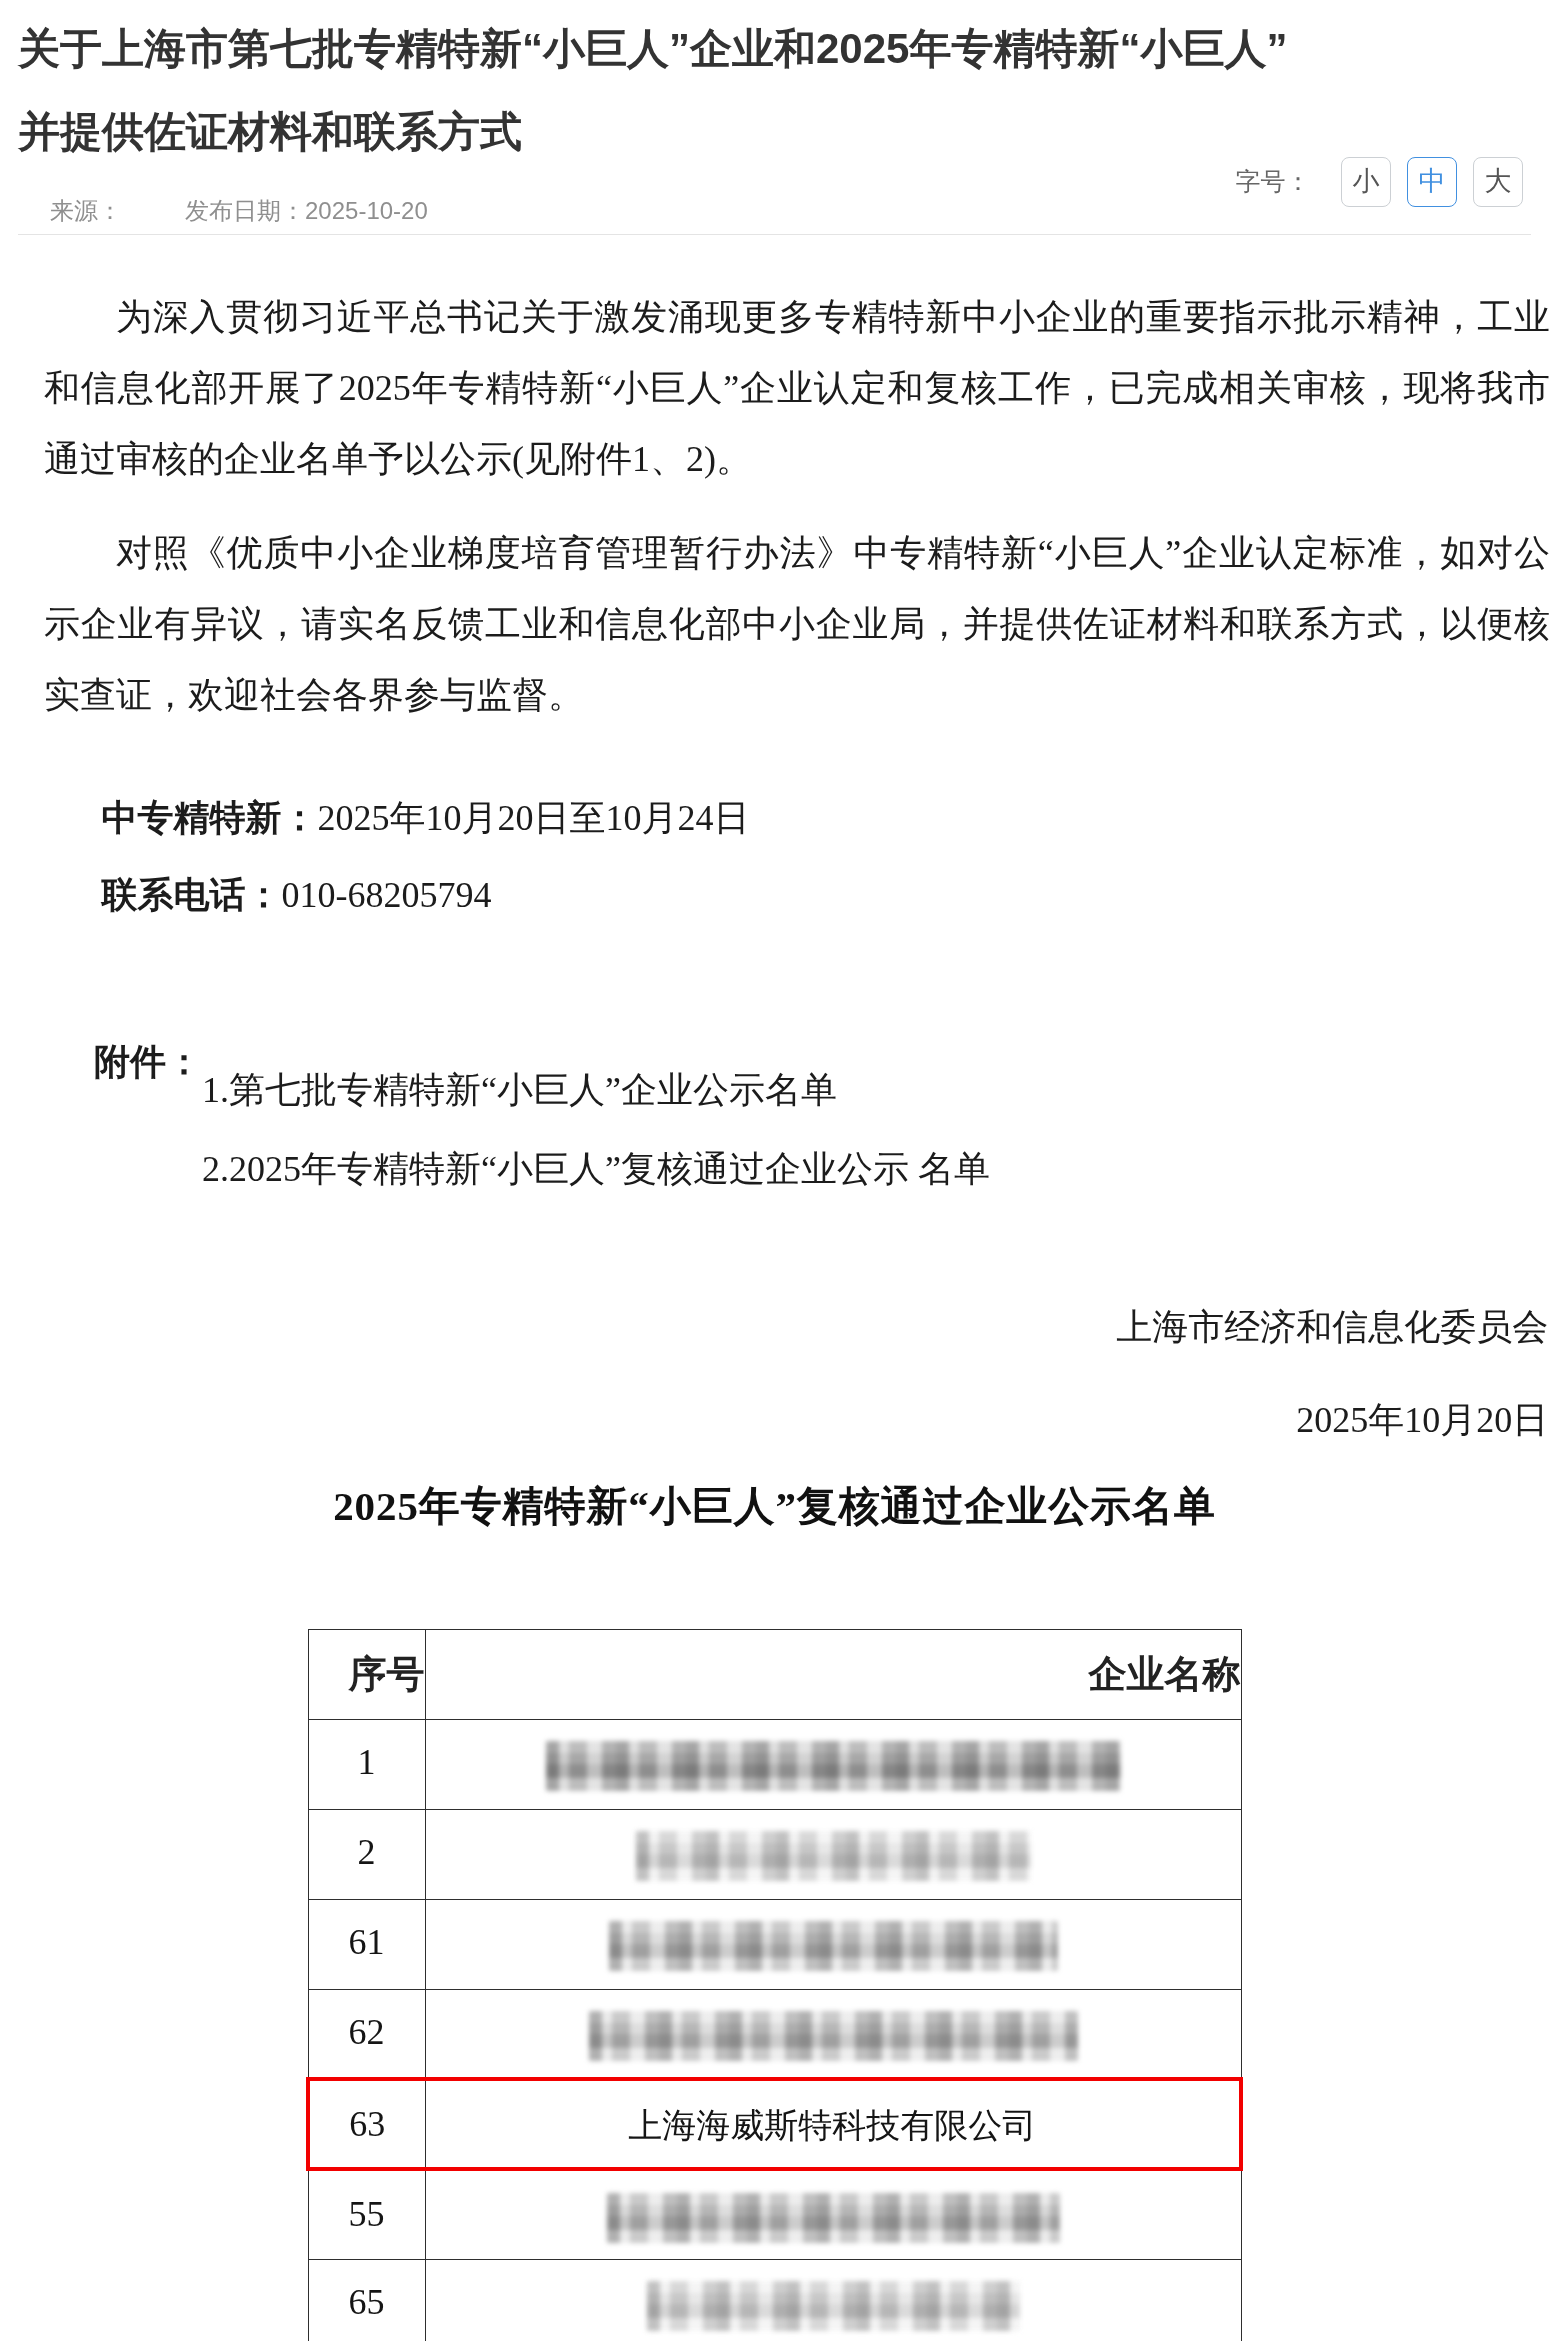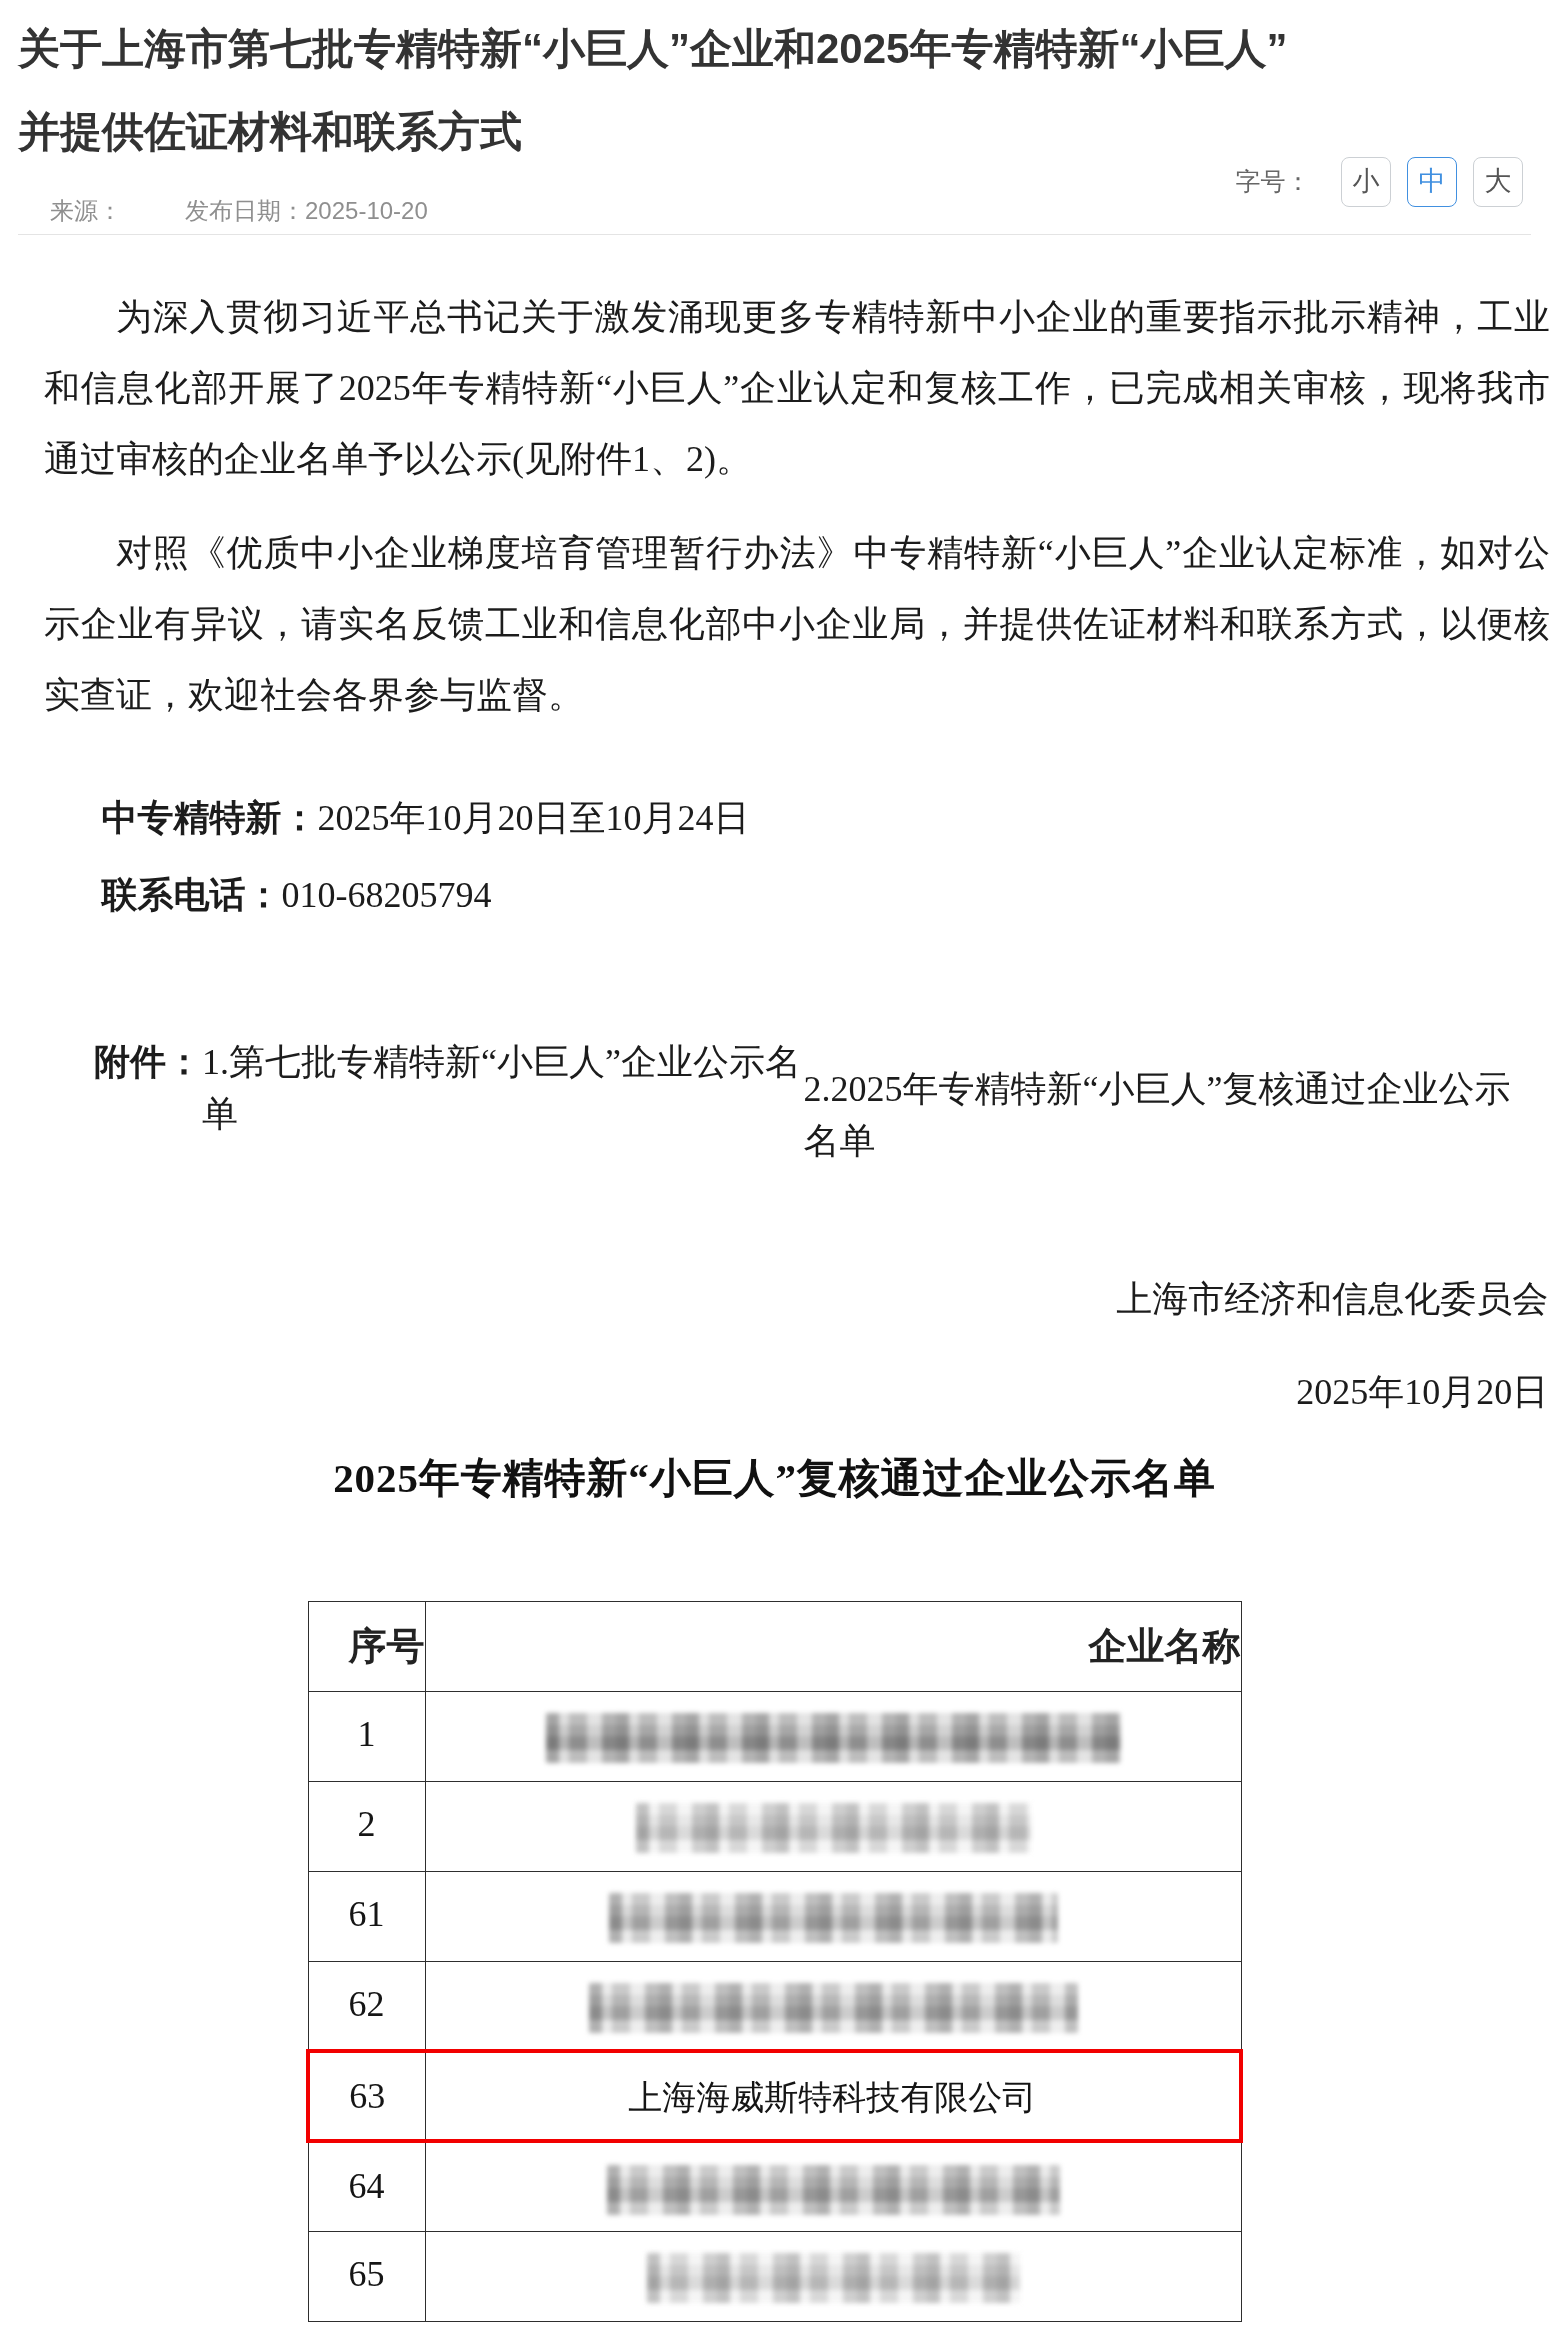--- a/index.html
+++ b/index.html
@@ -57,21 +57,21 @@
   .body-para { line-height:71px; text-indent:2em; text-align:justify; }
   .body-para.first { margin-top:47px; }
   .body-para + .body-para { margin-top:23px; }
 
   .info-line { margin-top:25px; line-height:52px; text-indent:1.6em; }
   .info-line.notice-time { margin-top:61px; }
   .info-label { font-family:"Liberation Sans", sans-serif; font-weight:700; color:#1c1c1c; }
 
   .attachments { margin-top:115px; display:flex; }
   .attachments .info-label { text-indent:0; margin-left:50px; line-height:52px; white-space:nowrap; }
-  .attachment-list { display:flex; flex-direction:row; }
+  .attachment-list { display:flex; flex-direction:column;margin-top:28px; }
   .attachment-item { line-height:52px; }
   .attachment-item + .attachment-item { margin-top:27px; }
 
   .signature-block { margin-top:113px; text-align:right; padding-right:1.8px; }
   .signature { line-height:39px; font-size:36px; }
   .sign-date { margin-top:54px; line-height:39px; font-size:36px; }
 
   
   .table-title {
     margin-top:45px;
@@ -197,21 +197,21 @@
           <td class="col-no">62</td>
           <td class="col-name">
             <span class="blur " style="width: 489px;"></span>
           </td>
         </tr>
         <tr class="highlight">
           <td class="col-no">63</td>
           <td class="col-name">上海海威斯特科技有限公司</td>
         </tr>
         <tr>
-          <td class="col-no">64</td>
+          <td class="col-no">55</td>
           <td class="col-name">
             <span class="blur " style="width: 453px;"></span>
           </td>
         </tr>
         <tr>
           <td class="col-no">65</td>
           <td class="col-name">
             <span class="blur light" style="width: 373px;"></span>
           </td>
         </tr>

